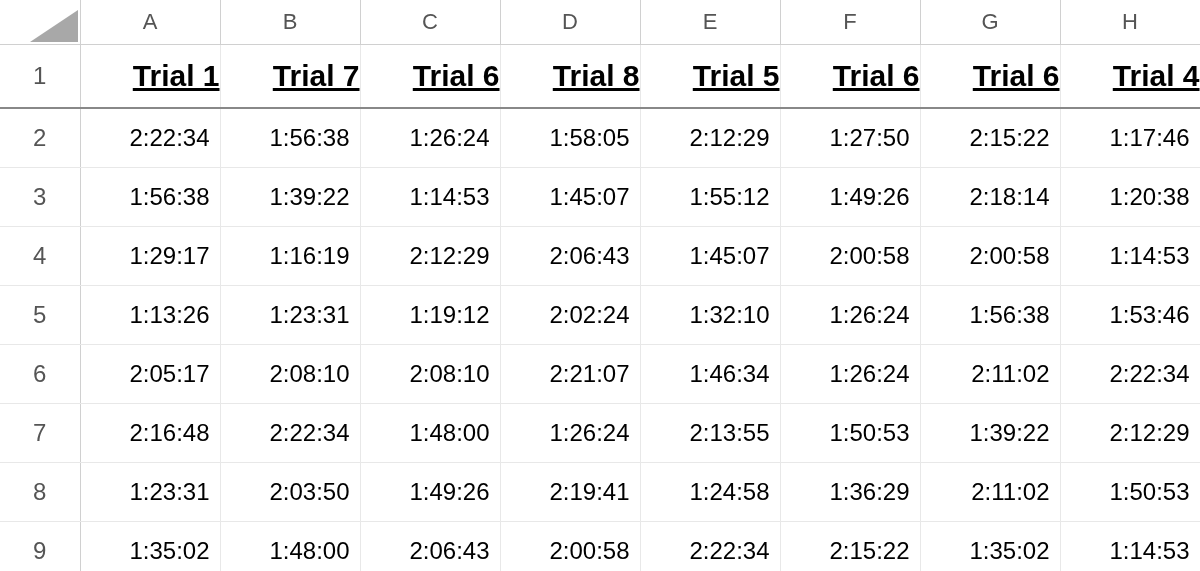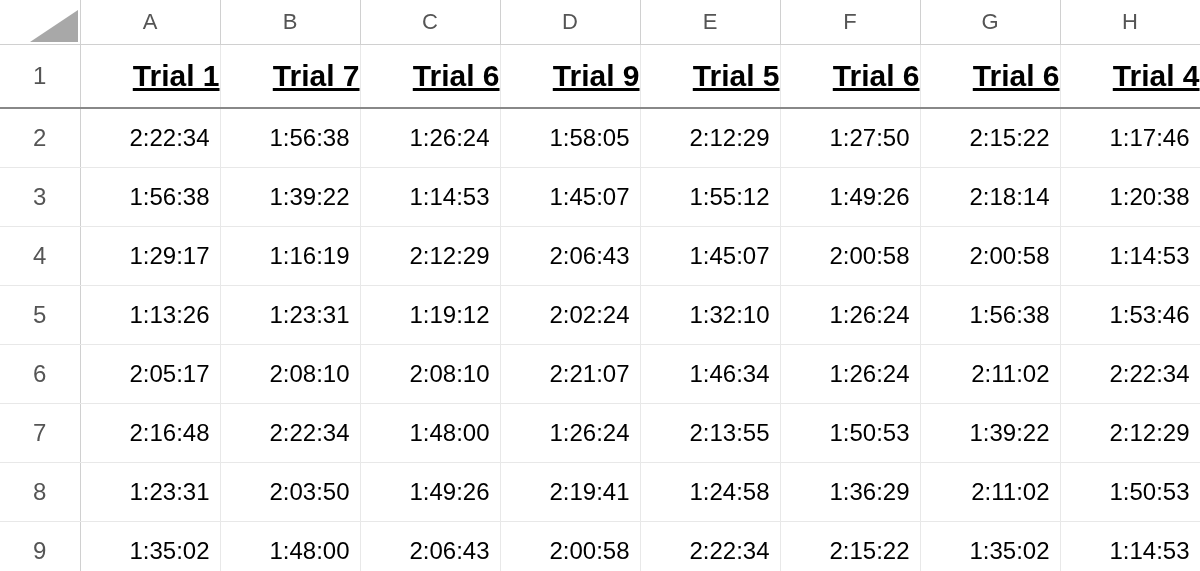--- a/index.html
+++ b/index.html
@@ -117,21 +117,21 @@
     <td>F</td>
     <td>G</td>
     <td>H</td>
   </tr>
 
   <tr class="row-1">
     <td class="row-hdr">1</td>
     <td class="cell">Trial 1</td>
     <td class="cell">Trial 7</td>
     <td class="cell">Trial 6</td>
-    <td class="cell">Trial 9</td>
+    <td class="cell">Trial 8</td>
     <td class="cell">Trial 5</td>
     <td class="cell">Trial 6</td>
     <td class="cell">Trial 6</td>
     <td class="cell">Trial 4</td>
   </tr>
 
   <tr>
     <td class="row-hdr">2</td>
     <td class="cell">2:22:34</td>
     <td class="cell">1:56:38</td>

